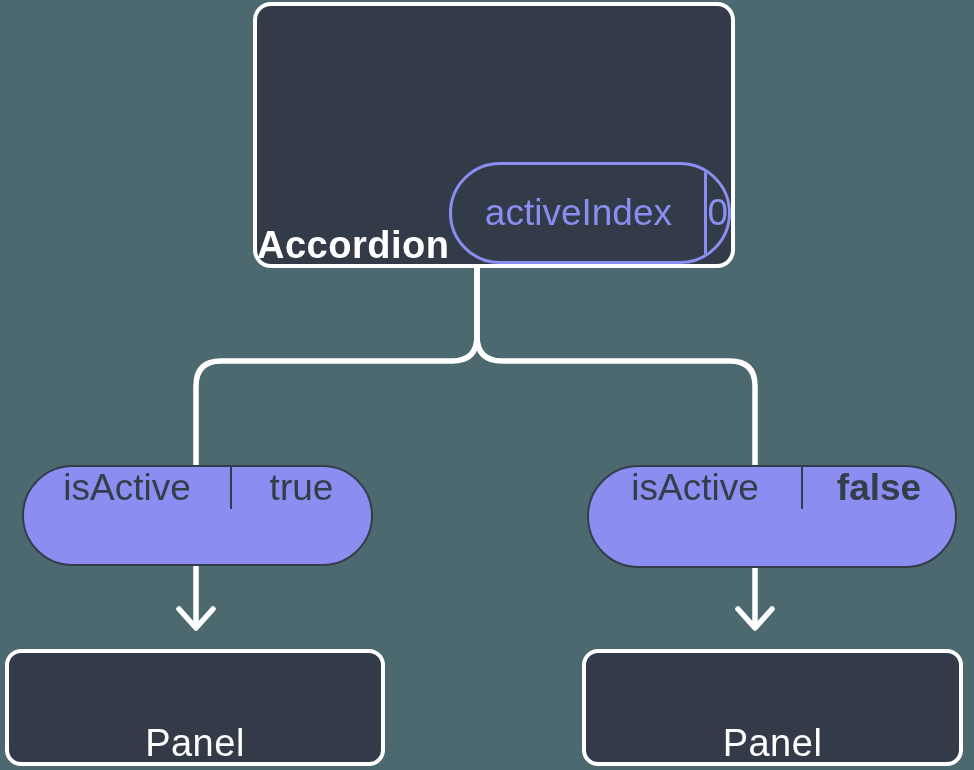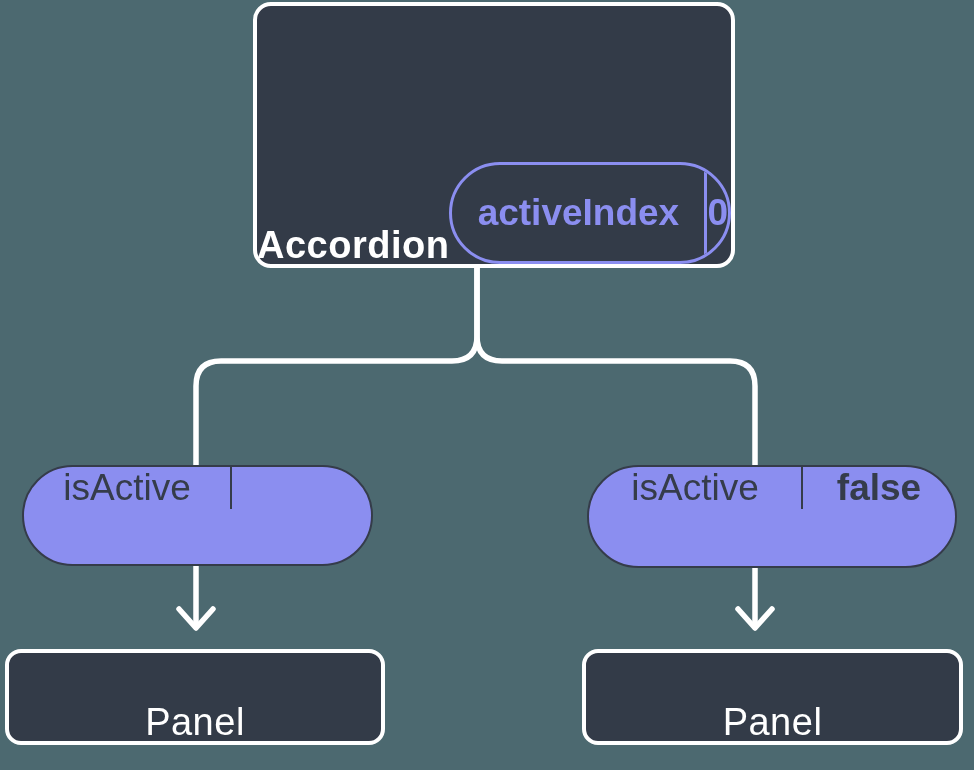--- a/index.html
+++ b/index.html
@@ -36,21 +36,21 @@
   }
   .node-root { left: 253px; top: 2px; width: 482px; height: 266px; padding-top: 48px; }
   .node-title {
     color: var(--titleText);
     font-size: 38px;
     font-weight: 600;
     line-height: 1;
     letter-spacing: 0.5px;
   }
   .panel {
-    left: 5px; top: 649px; width: 380px; height: 96px;
+    left: 5px; top: 649px; width: 380px; height: 117px;
     border-radius: 16px;
     justify-content: center;
   }
   .panel-right { left: 582px; width: 381px; }
   .panel .node-title { font-weight: 500; }
 
   
   .prop-pill {
     margin-top: 28px;
     width: 374px;
@@ -60,21 +60,21 @@
     display: flex;
     align-items: stretch;
     overflow: hidden;
   }
   .prop-pill .cell {
     display: flex;
     align-items: center;
     justify-content: center;
     color: var(--accent);
     font-size: 37px;
-    font-weight: 700;
+    font-weight: 400;
   }
   .prop-pill .cell-name { width: 277px; border-right: 3px solid var(--accent); }
   .prop-pill .cell-value { flex: 1; }
 
   
   .state-pill {
     position: absolute;
     z-index: 2;
     background: var(--accent);
     border: 2.5px solid var(--pillText);
@@ -117,20 +117,21 @@
   <div class="node node-root">
     <div class="node-title">Accordion</div>
     <div class="prop-pill">
       <div class="cell cell-name">activeIndex</div>
       <div class="cell cell-value">0</div>
     </div>
   </div>
 
   <div class="state-pill state-left">
     <div class="cell cell-name">isActive</div>
+    <div class="cell cell-value">true</div>
   </div>
 
   <div class="state-pill state-right">
     <div class="cell cell-name">isActive</div>
     <div class="cell cell-value">false</div>
   </div>
 
   <div class="node panel">
     <div class="node-title">Panel</div>
   </div>

